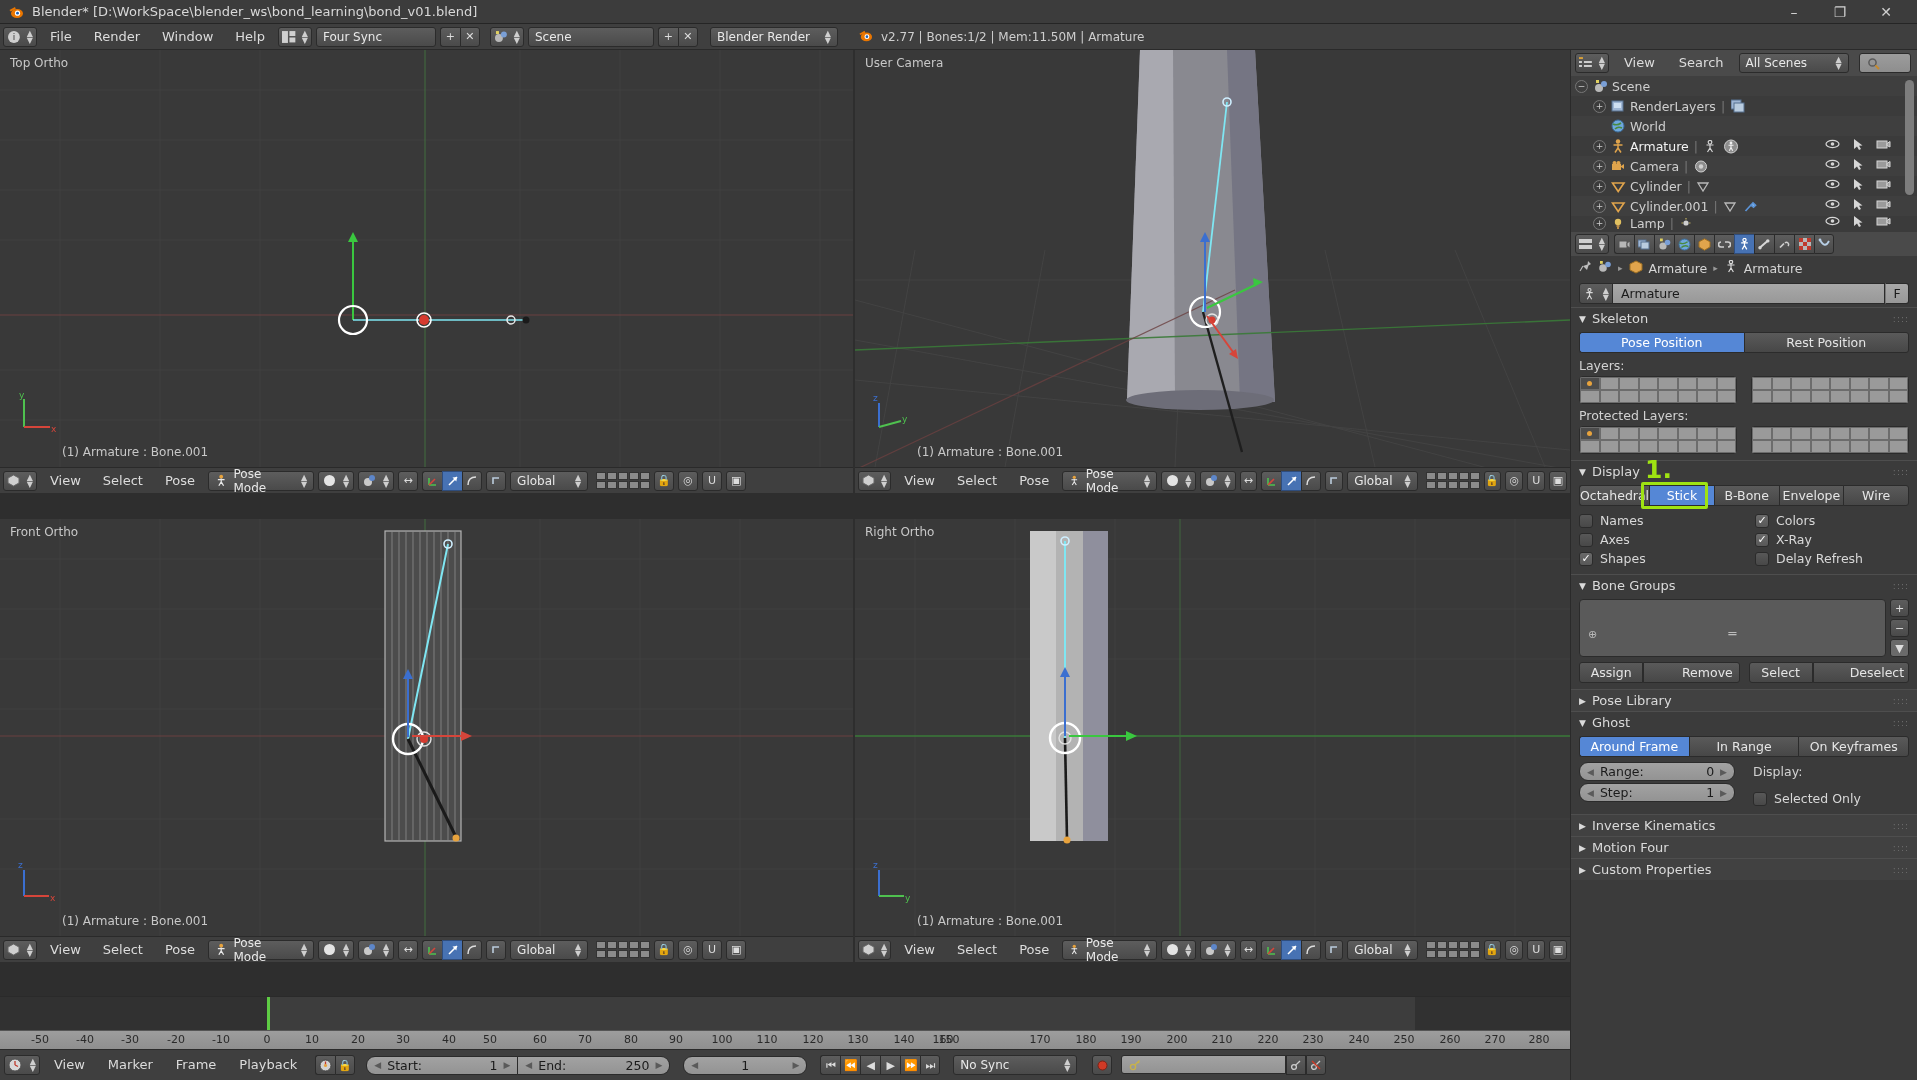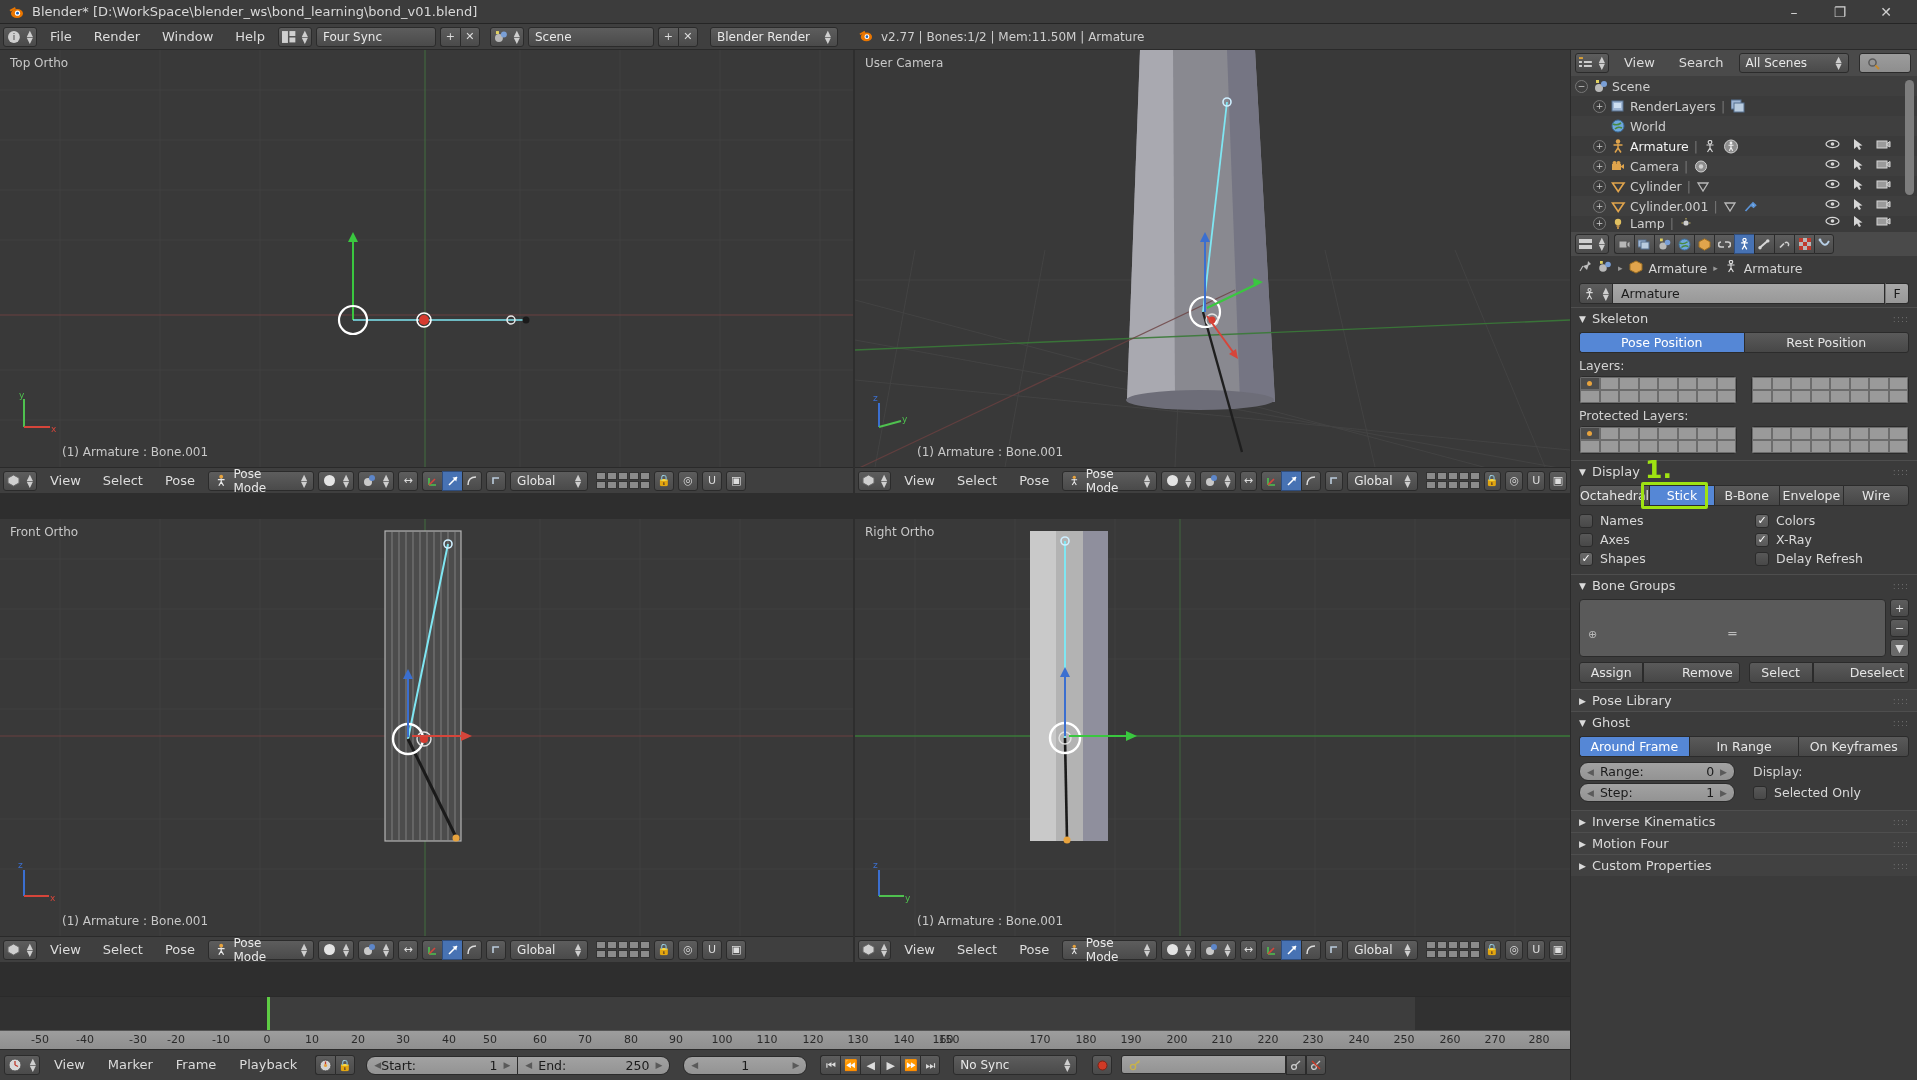--- a/index.html
+++ b/index.html
@@ -753,21 +753,21 @@
 
   <div class="timeline">
     <div class="tl-track">
       <div class="tl-inrange" style="left:0;width:268px;background:#313131"></div>
       <div class="tl-inrange" style="left:1415px;width:155px;background:#313131"></div>
       <div class="tl-playhead" style="left:267px"></div>
     </div>
     <div class="tl-ruler">
       <span class="tl-tick" style="left:40px">-50</span>
       <span class="tl-tick" style="left:85px">-40</span>
-      <span class="tl-tick" style="left:138px">-30</span>
+      <span class="tl-tick" style="left:130px">-30</span>
       <span class="tl-tick" style="left:176px">-20</span>
       <span class="tl-tick" style="left:221px">-10</span>
       <span class="tl-tick" style="left:267px">0</span>
       <span class="tl-tick" style="left:312px">10</span>
       <span class="tl-tick" style="left:358px">20</span>
       <span class="tl-tick" style="left:403px">30</span>
       <span class="tl-tick" style="left:449px">40</span>
       <span class="tl-tick" style="left:490px">50</span>
       <span class="tl-tick" style="left:540px">60</span>
       <span class="tl-tick" style="left:585px">70</span>
@@ -811,21 +811,21 @@
               <circle cx="6.5" cy="6.5" r="5.5" fill="#d2d2d2" stroke="#444"></circle>
               <path d="M6.5 6.5 L6.5 2.5" stroke="#c0392b" stroke-width="1.3"></path>
               <circle cx="6.5" cy="6.5" r="1.6" fill="#e8a33d"></circle>
             </svg>
           </span>
         <span class="iconbtn">🔒</span>
       </span>
       <span style="display:flex;margin-left:6px">
         <span class="numfield" style="width:152px;border-radius:9px 0 0 9px;margin-bottom:0">
           <span class="ar">◀</span>
-            <span style="margin-left:0">Start:</span>
+            <span style="margin-left:6px">Start:</span>
           <span class="v">1</span>
             <span class="ar" style="margin-left:6px">▶</span>
         </span>
         <span class="numfield" style="width:152px;border-radius:0 9px 9px 0;margin-bottom:0;border-left:none">
           <span class="ar">◀</span>
             <span style="margin-left:6px">End:</span>
           <span class="v">250</span>
             <span class="ar" style="margin-left:6px">▶</span>
         </span>
       </span>
@@ -1436,21 +1436,21 @@
                 <span class="ar" style="margin-left:6px">▶</span>
             </div>
             <div class="numfield">
               <span class="ar">◀</span>
                 <span style="margin-left:6px">Step:</span>
               <span class="v">1</span>
                 <span class="ar" style="margin-left:6px">▶</span>
             </div>
           </div>
           <div style="padding-left:18px">
-            <div class="lbl" style="margin:2px 0 4px">Display:</div>
+            <div class="lbl" style="margin:2px 0 10px">Display:</div>
             <div class="cbrow">
               <span class="cb"></span>
               <span>Selected Only</span>
             </div>
           </div>
         </div>
       </div>
 
       <div class="closed-panel">
         <span class="tri" style="margin-right:6px;font-size:9px">▶</span>

